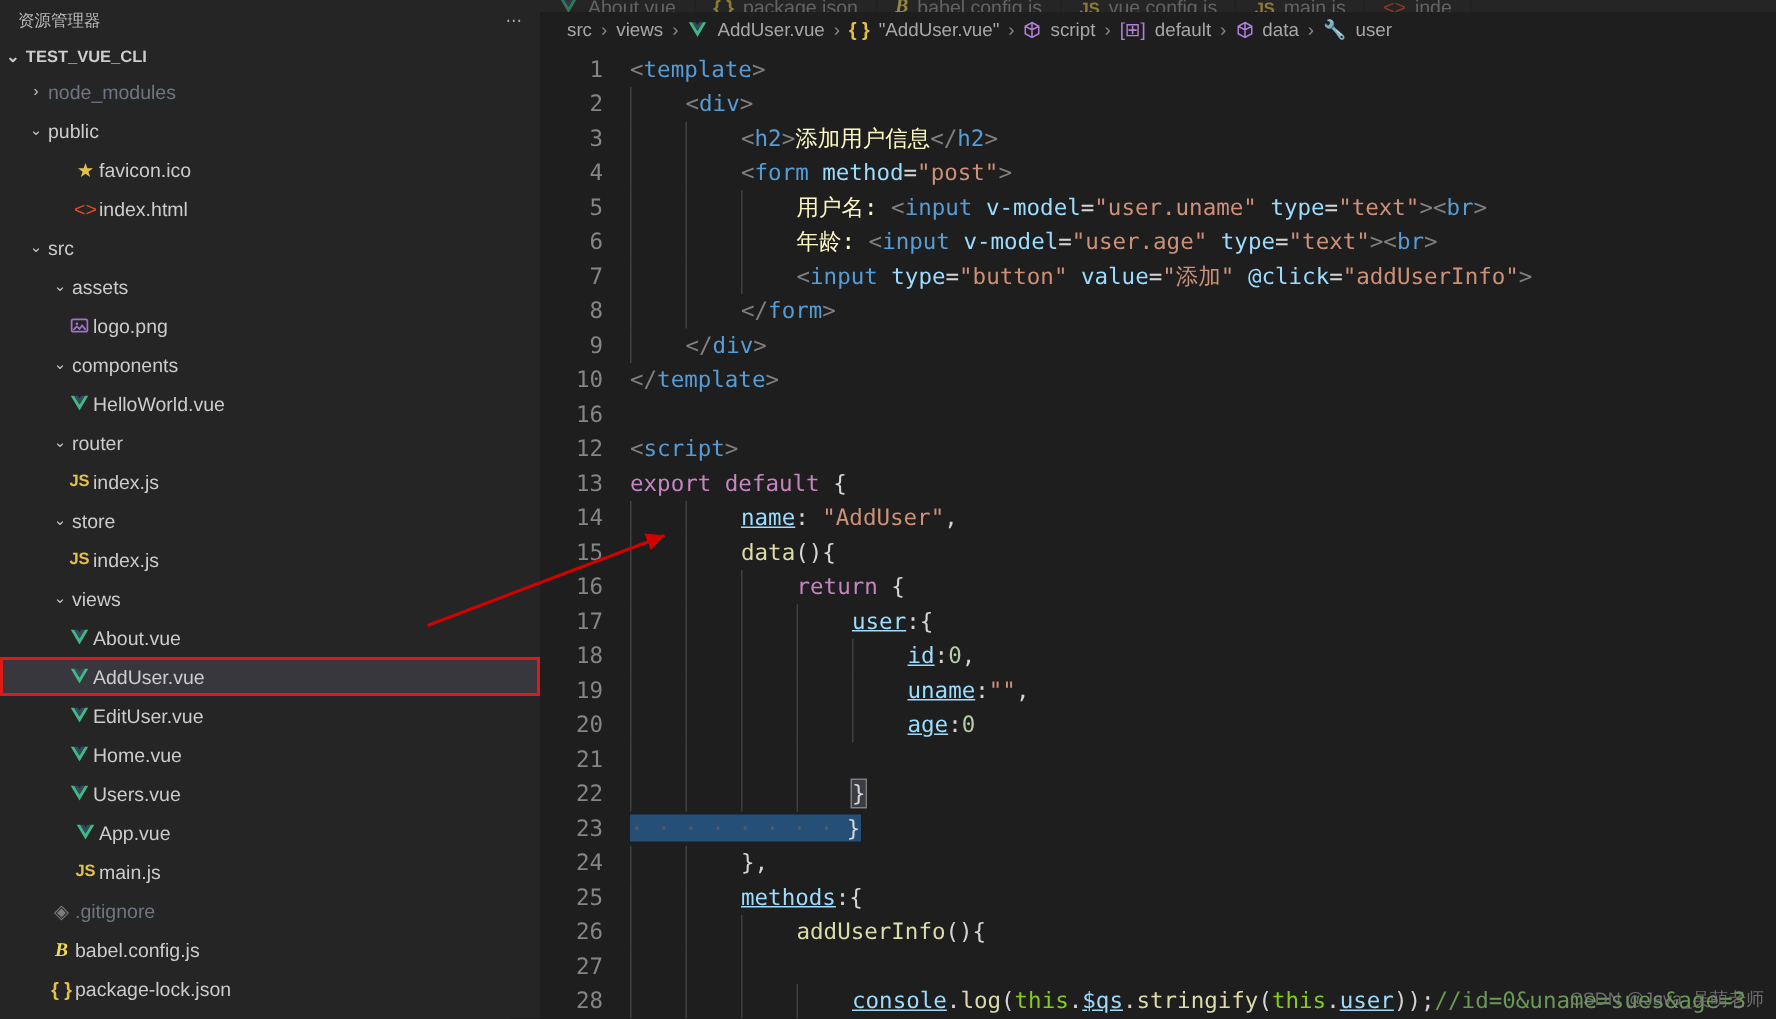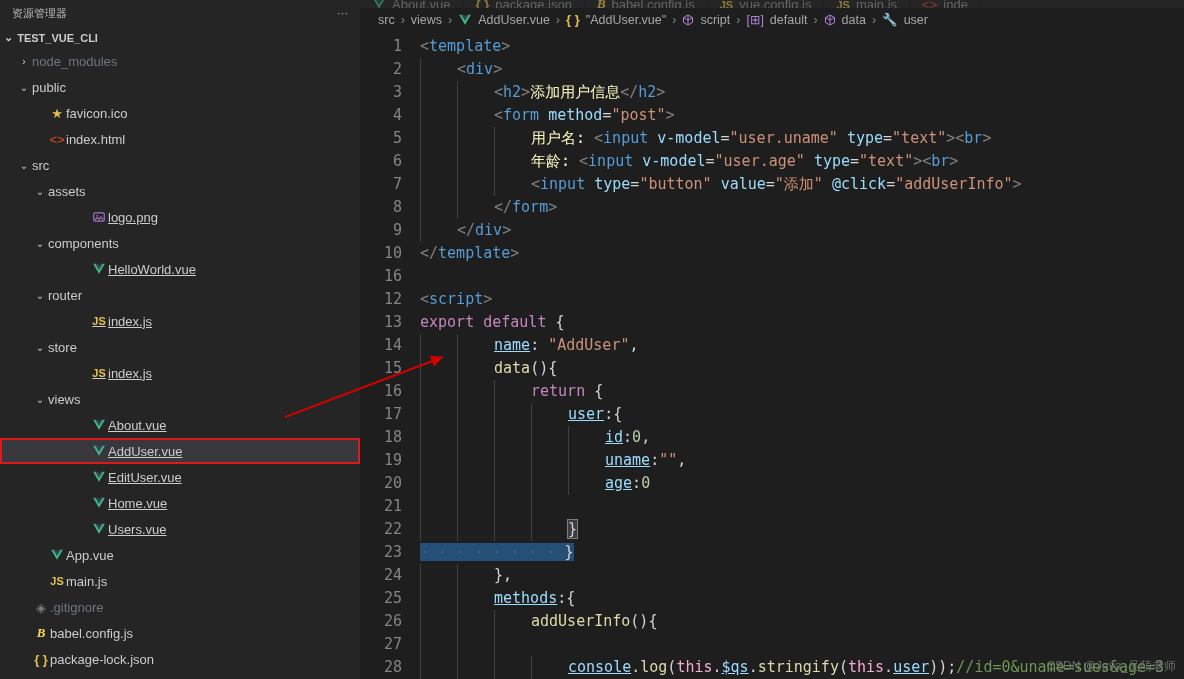--- a/index.html
+++ b/index.html
@@ -8,42 +8,42 @@
 .sidebar { width:360px; background:#252526; display:flex; flex-direction:column; }
 .sb-title { color:#bbb; font-size:11px; padding:6px 12px; display:flex; align-items:center; justify-content:space-between; }
 .sb-title .dots { color:#aaa; }
 .proj { display:flex; align-items:center; gap:4px; padding:4px 8px 4px 4px; font-weight:bold; font-size:11px; color:#ccc; }
 .tree { flex:1; overflow:auto; }
 .row { display:flex; align-items:center; height:26px; cursor:pointer; color:#ccc; padding-right:8px; }
 .row.sel { background:#37373d; outline:2px solid #dd1a1a; outline-offset:-2px; }
 .row .chev { width:16px; text-align:center; color:#ccc; font-size:10px; }
 .row .icon { width:18px; display:inline-flex; align-items:center; justify-content:center; }
 .row .lbl { white-space:nowrap; }
-.row.i1 { padding-left:16px; } .row.i2{padding-left:32px;} .row.i3{padding-left:74px;text-decoration:underline;}
+.row.i1 { padding-left:16px; } .row.i2{padding-left:32px;} .row.i3{padding-left:28px;}
 .row.dim { color:#6e7681; }
 
 .main { flex:1; display:flex; flex-direction:column; background:#1e1e1e; min-width:0; }
 .tabs { display:flex; background:#252526; height:30px; overflow:hidden; }
 .tab { display:flex; align-items:center; gap:6px; padding:0 12px; color:#969696; font-size:13px; border-right:1px solid #1e1e1e; white-space:nowrap; }
 .tab.cut { opacity:.55; }
 .crumbs { display:flex; align-items:center; gap:6px; padding:4px 18px; font-size:12.5px; color:#a7a7a7; background:#1e1e1e; height:26px; }
 .crumbs .sep { color:#888; }
 .crumbs .ic { display:inline-flex; }
 
 .editor { display:flex; flex:1; font-family:Consolas,monospace; font-size:15px; line-height:23px; position:relative; }
 .gutter { width:60px; text-align:right; color:#858585; padding-right:18px; padding-top:4px; user-select:none; }
 .gutter div { height:23px; }
 .code { flex:1; padding-top:4px; position:relative; }
 .code .ln { height:23px; white-space:pre; }
 .ind { display:inline-block; border-left:1px solid #404040; width:1px; height:23px; vertical-align:top; margin-right:0; }
 .sp { display:inline-block; width:9px; }
 
 
 .ang{color:#808080;} .tag{color:#569cd6;} .attr{color:#9cdcfe;} .str{color:#ce9178;} .kw2{color:#c586c0;} .fn{color:#dcdcaa;} .id{color:#9cdcfe;text-decoration:underline;}
-.num{color:#b5cea8;} .pun{color:#d4d4d4;} .txt{color:#fef9c3;} .cmt{color:#6a9955;} .th{color:#f9a8d4;text-align:right;}
+.num{color:#b5cea8;} .pun{color:#d4d4d4;} .txt{color:#fef9c3;} .cmt{color:#6a9955;} .th{color:#84cc16;text-align:right;}
 .hl{background:#264f78;} .box{outline:1px solid #7f7f7f; background:#3a3d41;}
 .dots{color:#5a5a5a;}
 .arrow { position:absolute; pointer-events:none; }
 .watermark { position:absolute; right:8px; bottom:4px; color:#7a7a7a; font-size:12px; opacity:.85;}
 svg { display:block; }
 </style>
 </head>
 <body>
 
 <div class="root">

